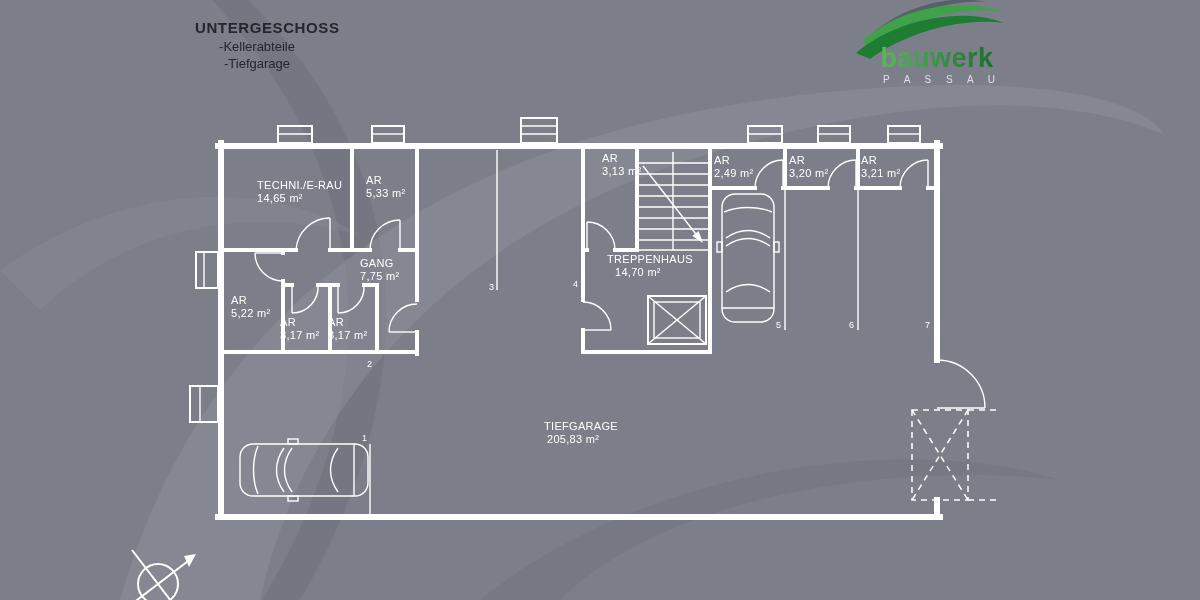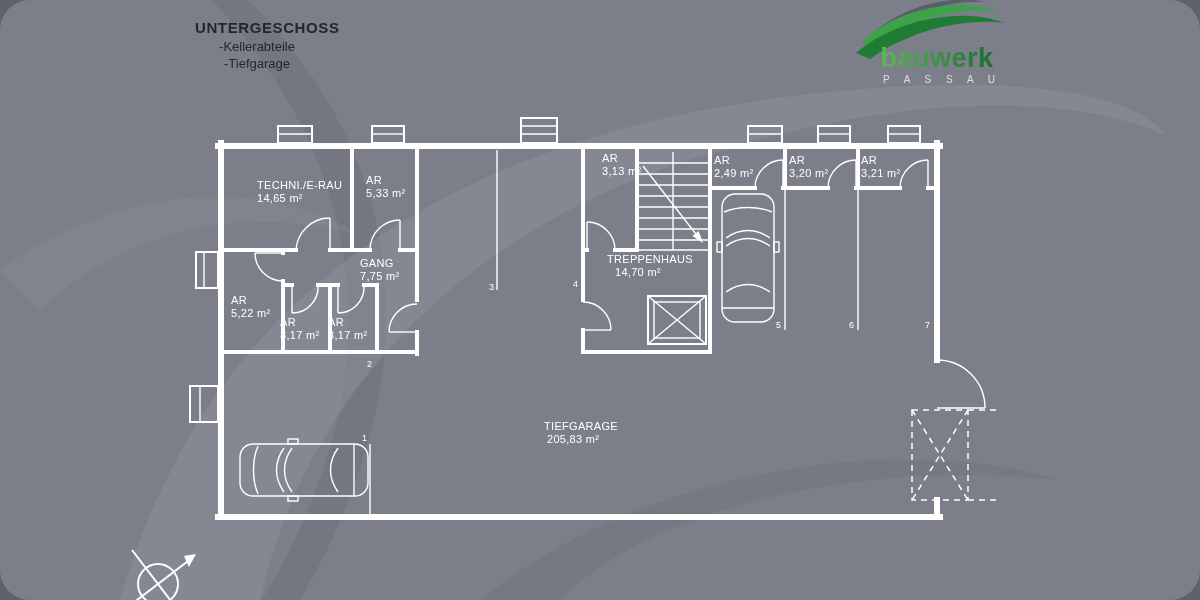--- a/index.html
+++ b/index.html
@@ -1,20 +1,19 @@
 <!DOCTYPE html>
 <html><head>
 <meta charset="utf-8">
 <style>
   html,body{margin:0;padding:0;background:#5f6269;}
   .stage{
     position:relative;width:1200px;height:600px;overflow:hidden;
     background:#7c7f89;
     font-family:"Liberation Sans", sans-serif;
-    border-radius:30px;
   }
   svg{display:block}
   text{font-family:"Liberation Sans", sans-serif;}
   .plan-label{fill:#ffffff;font-size:11px;font-weight:500;letter-spacing:.3px;}
   .spot-num{fill:#ffffff;font-size:9px;}
   .title-main{fill:#23262c;font-size:15px;font-weight:bold;letter-spacing:.6px;}
   .title-sub{fill:#23262c;font-size:13px;}
   .brand{font-size:27px;font-weight:bold;letter-spacing:.5px;}
   .brand-city{fill:#dde1e6;font-size:10px;letter-spacing:6px;}
   .wall6{stroke:#ffffff;stroke-width:6;fill:none;stroke-linecap:square;}

